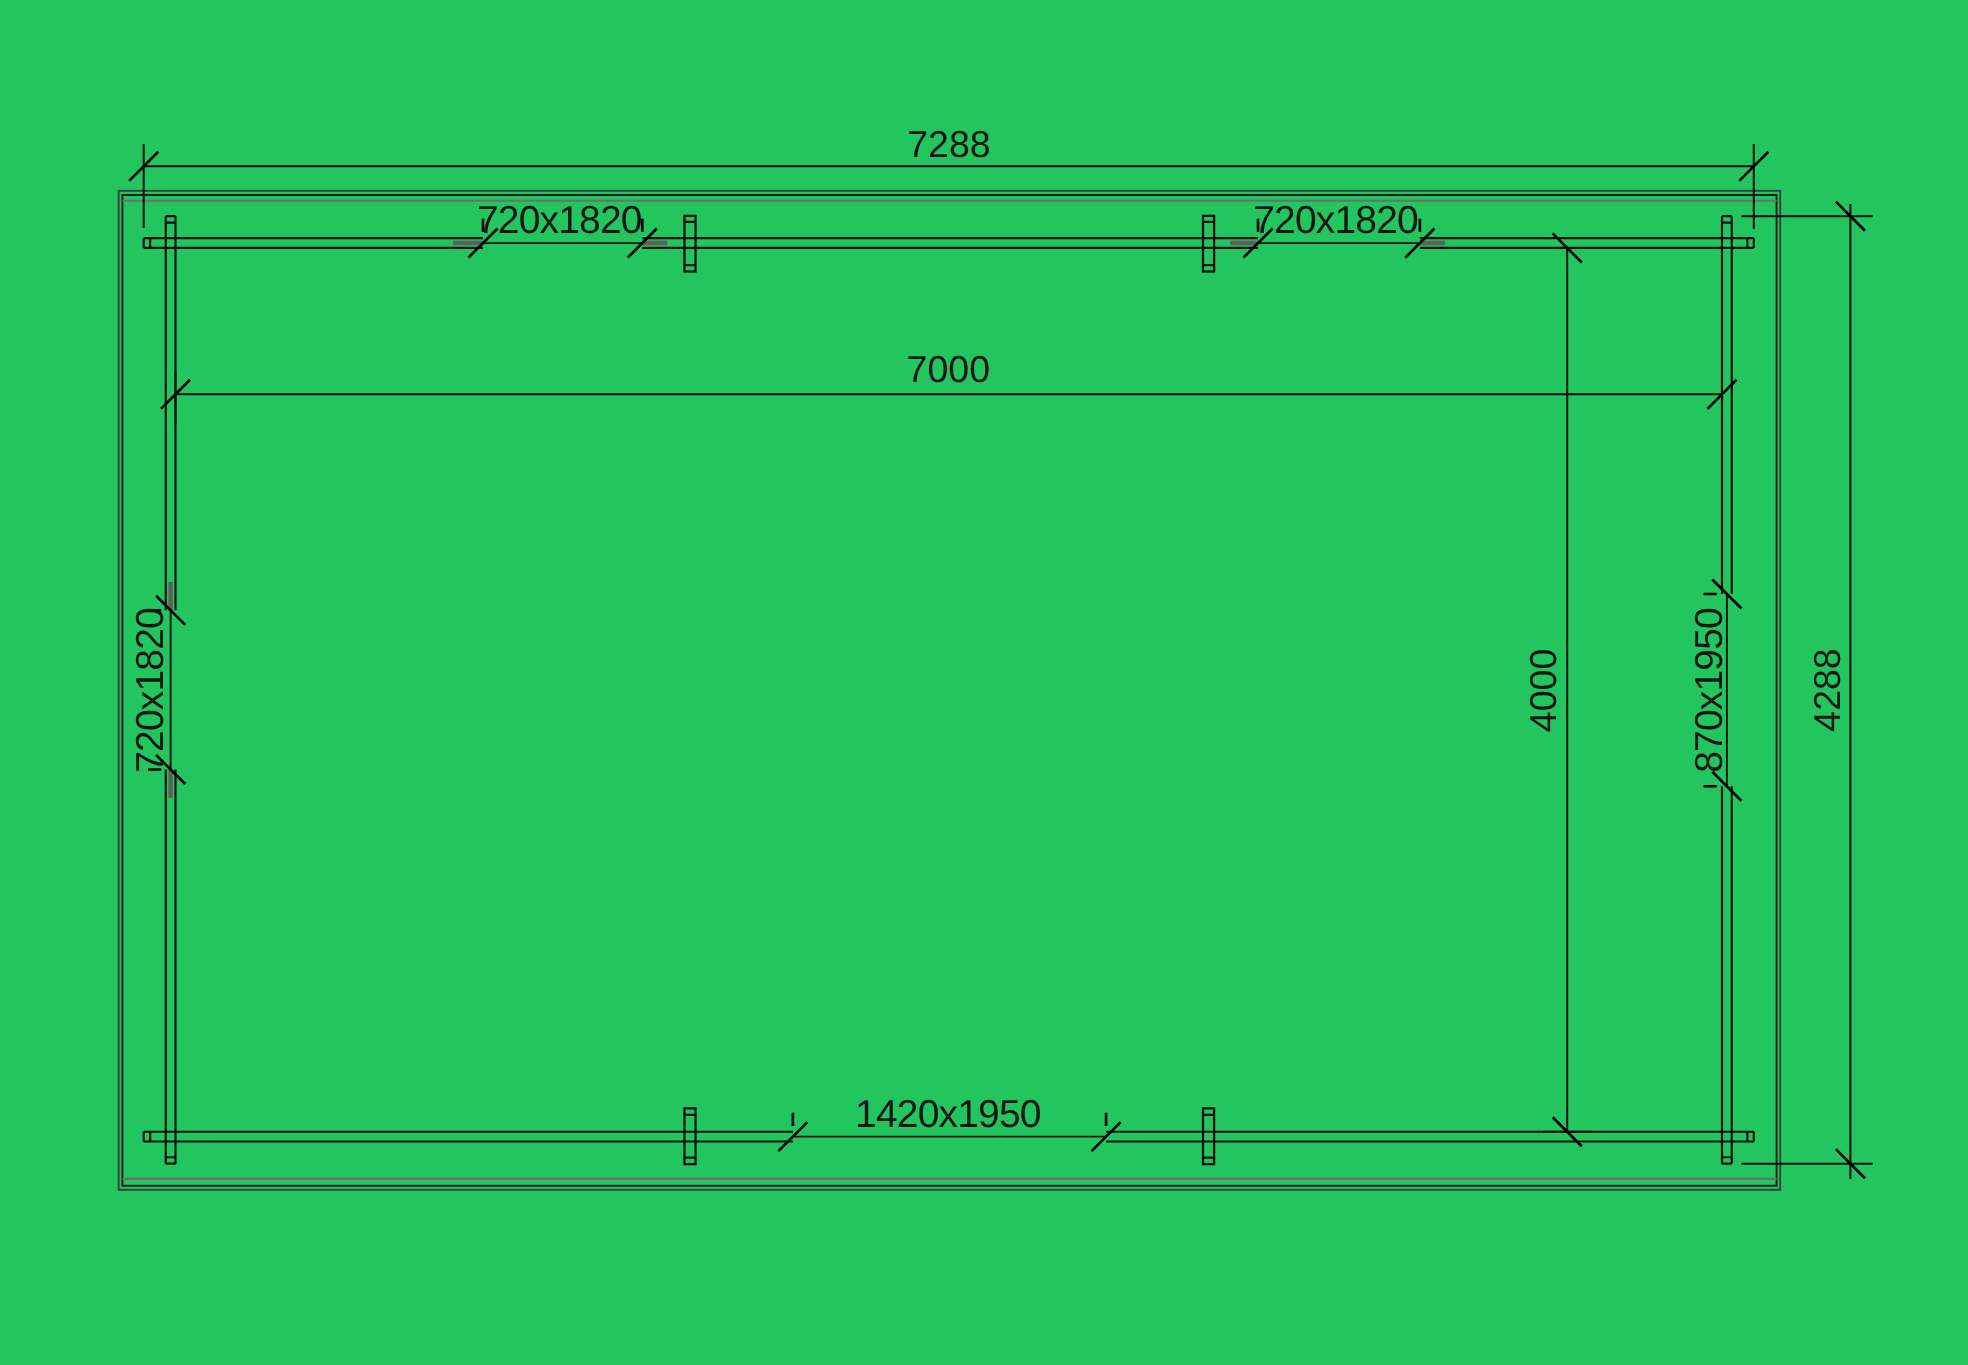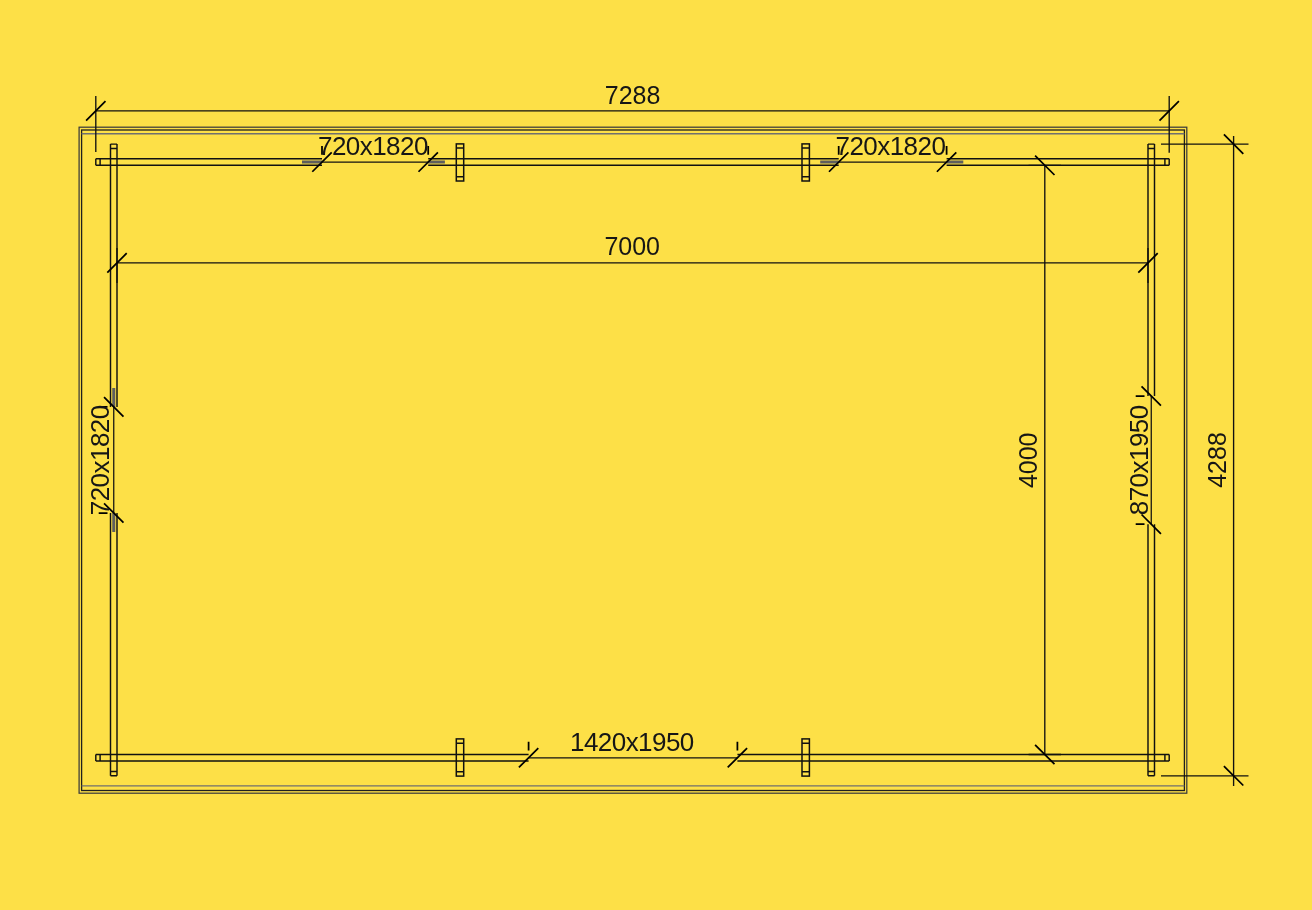--- a/index.html
+++ b/index.html
@@ -1,16 +1,16 @@
 <!DOCTYPE html>
 <html><head>
 <meta charset="utf-8">
 <style>
   html,body{margin:0;padding:0;background:#ffffff;}
-  .page{width:1312px;height:910px;position:relative;background:#fde047;overflow:hidden;}
+  .page{width:1312px;height:910px;position:relative;background:#22c55e;overflow:hidden;}
   text{font-family:"Liberation Sans",sans-serif;fill:#161616;}
   .dim{font-size:25px;}
   .lab{font-size:26px;letter-spacing:-0.55px;}
 </style>
 </head>
 <body>
 <div class="page">
 <svg width="1312" height="910" viewBox="0 0 1312 910">
 <g fill="none" stroke-linecap="butt">
 

